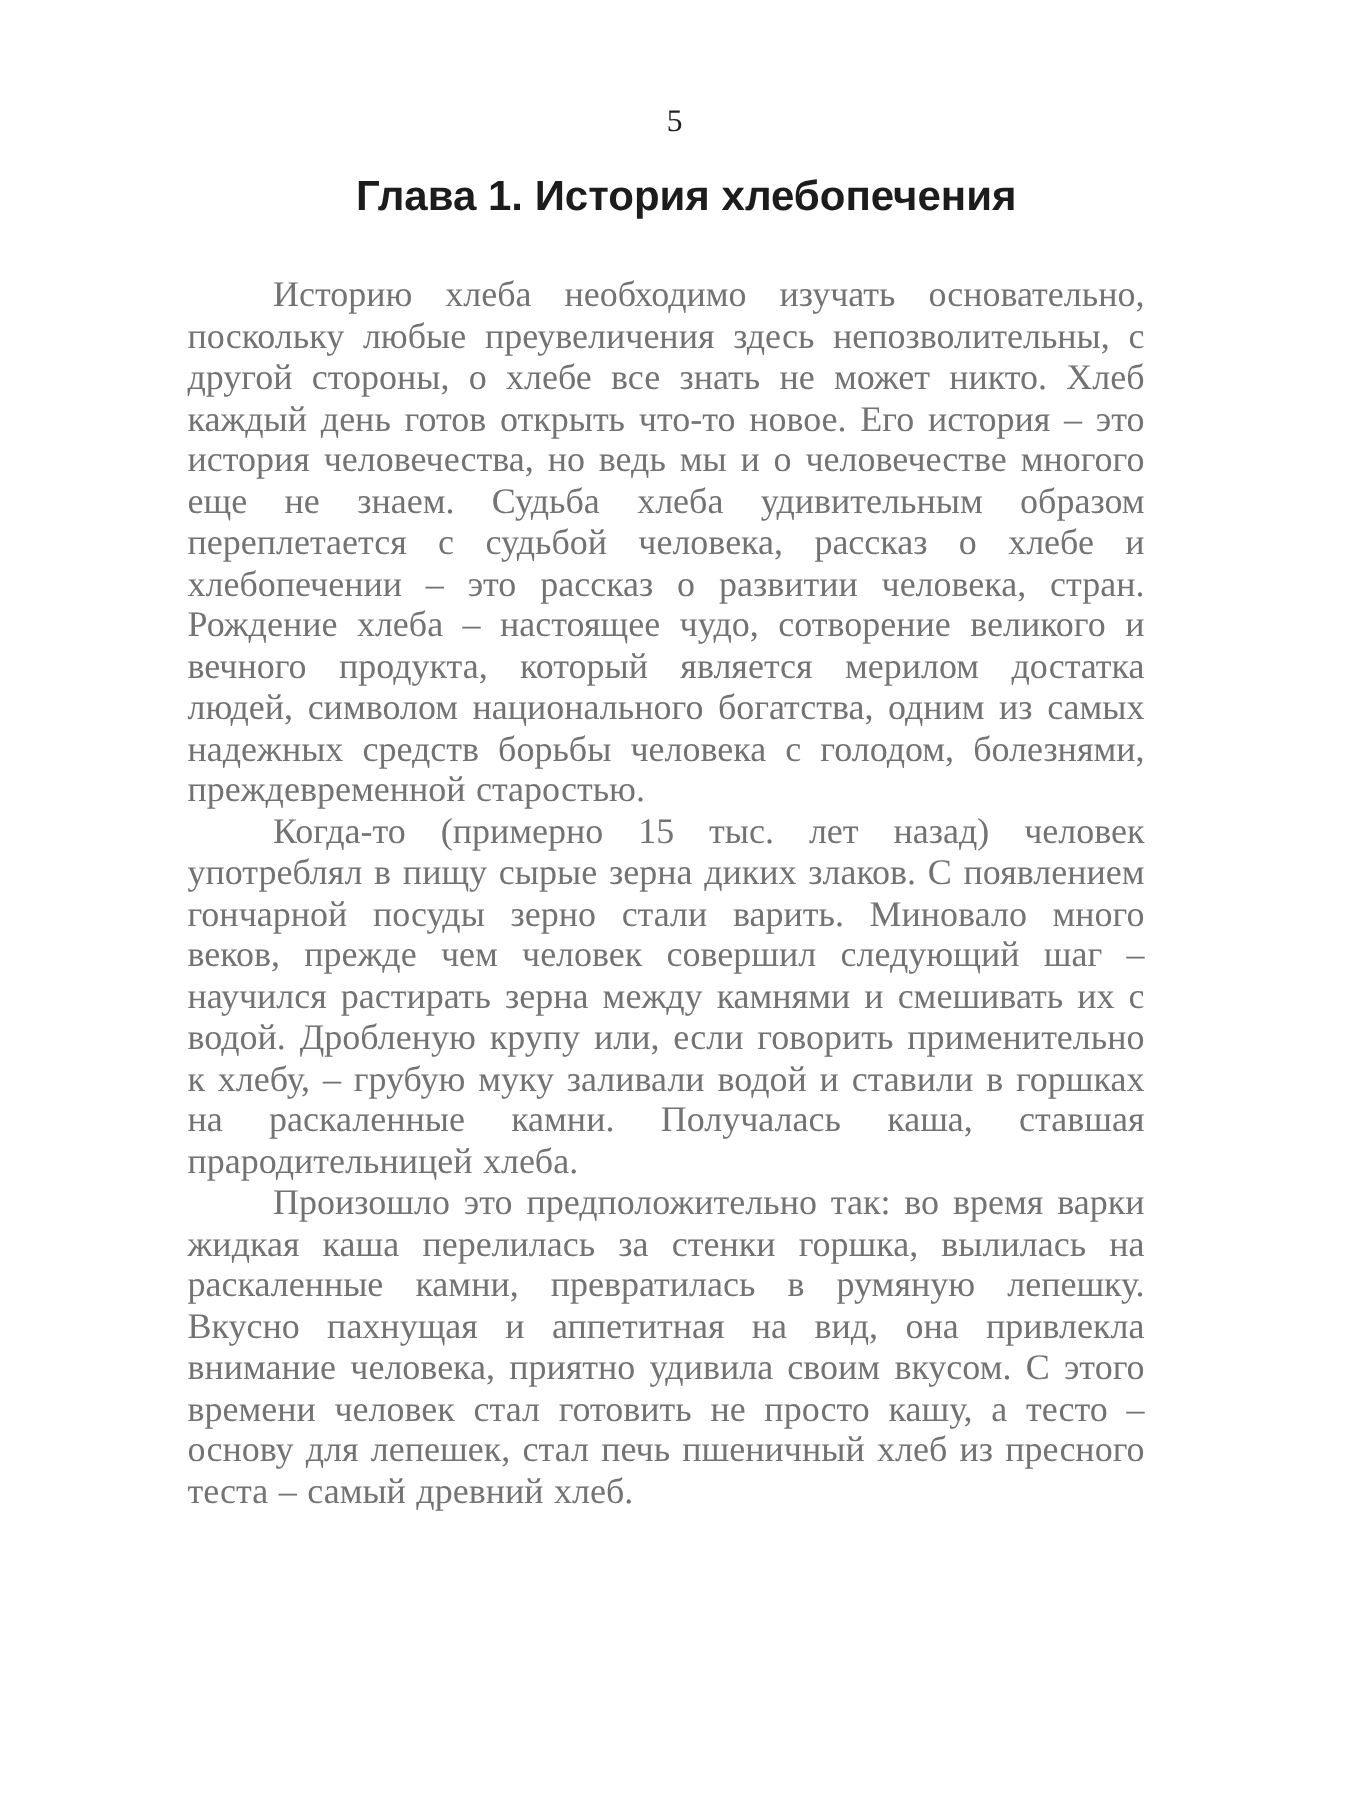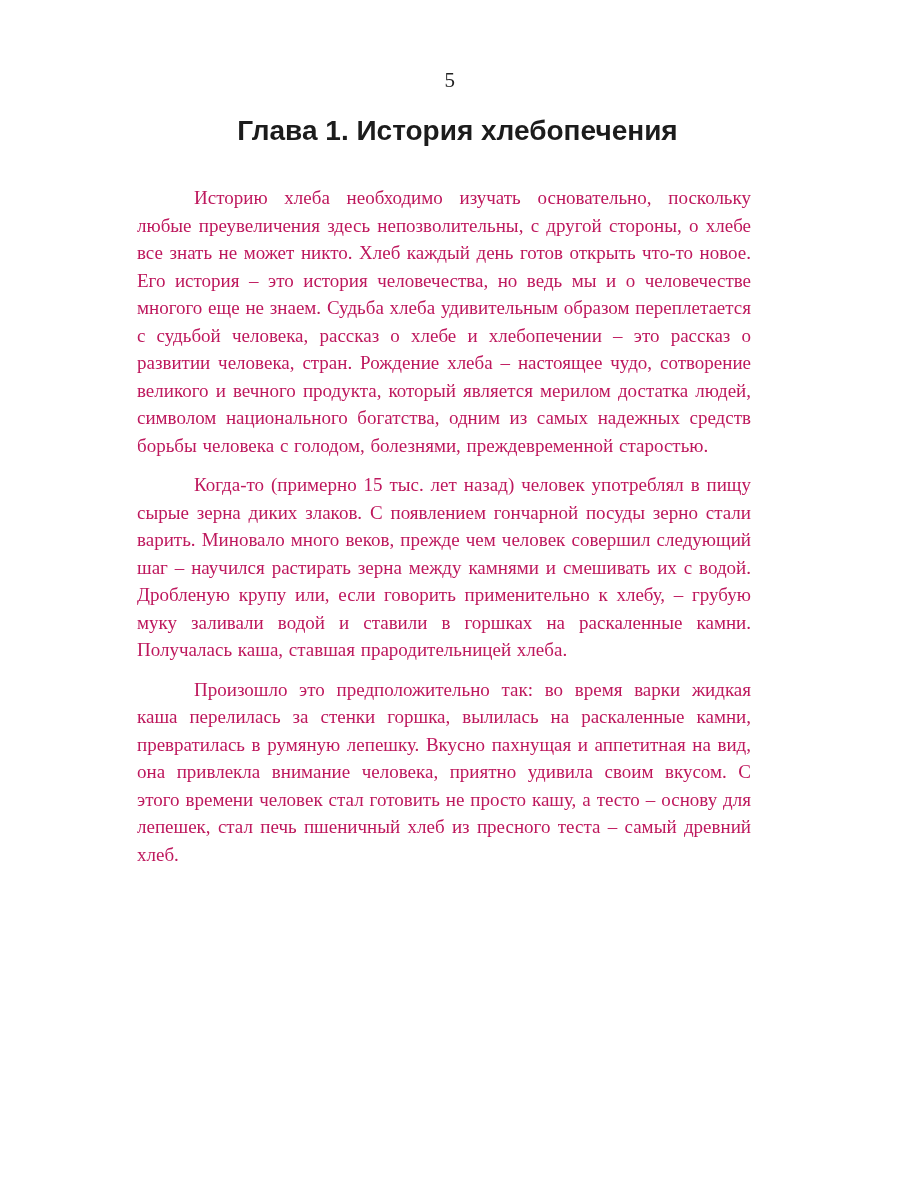--- a/index.html
+++ b/index.html
@@ -34,29 +34,29 @@
     font-weight: bold;
     font-size: 28px;
     line-height: 34px;
     color: #1c1c1c;
   }
   .text-block {
     width: 638px;
     margin: 36px 137px 0 125px;
   }
   .text-block p {
-    margin: 12px;
+    margin: 0;
     padding: 0;
-    font-size: 19px;
+    font-size: 24px;
     line-height: 27.5px;
     text-indent: 57px;
     text-align: justify;
     text-align-last: left;
     word-spacing: 1px;
-    color: #be185d;
+    color: #737373;
   }
 </style>
 </head>
 <body style="background: rgb(255, 255, 255); color: rgb(31, 31, 31);">
 
 <div class="page">
   <div class="page-number">5</div>
 
   <h1 class="chapter-title">Глава 1. История хлебопечения</h1>
 

